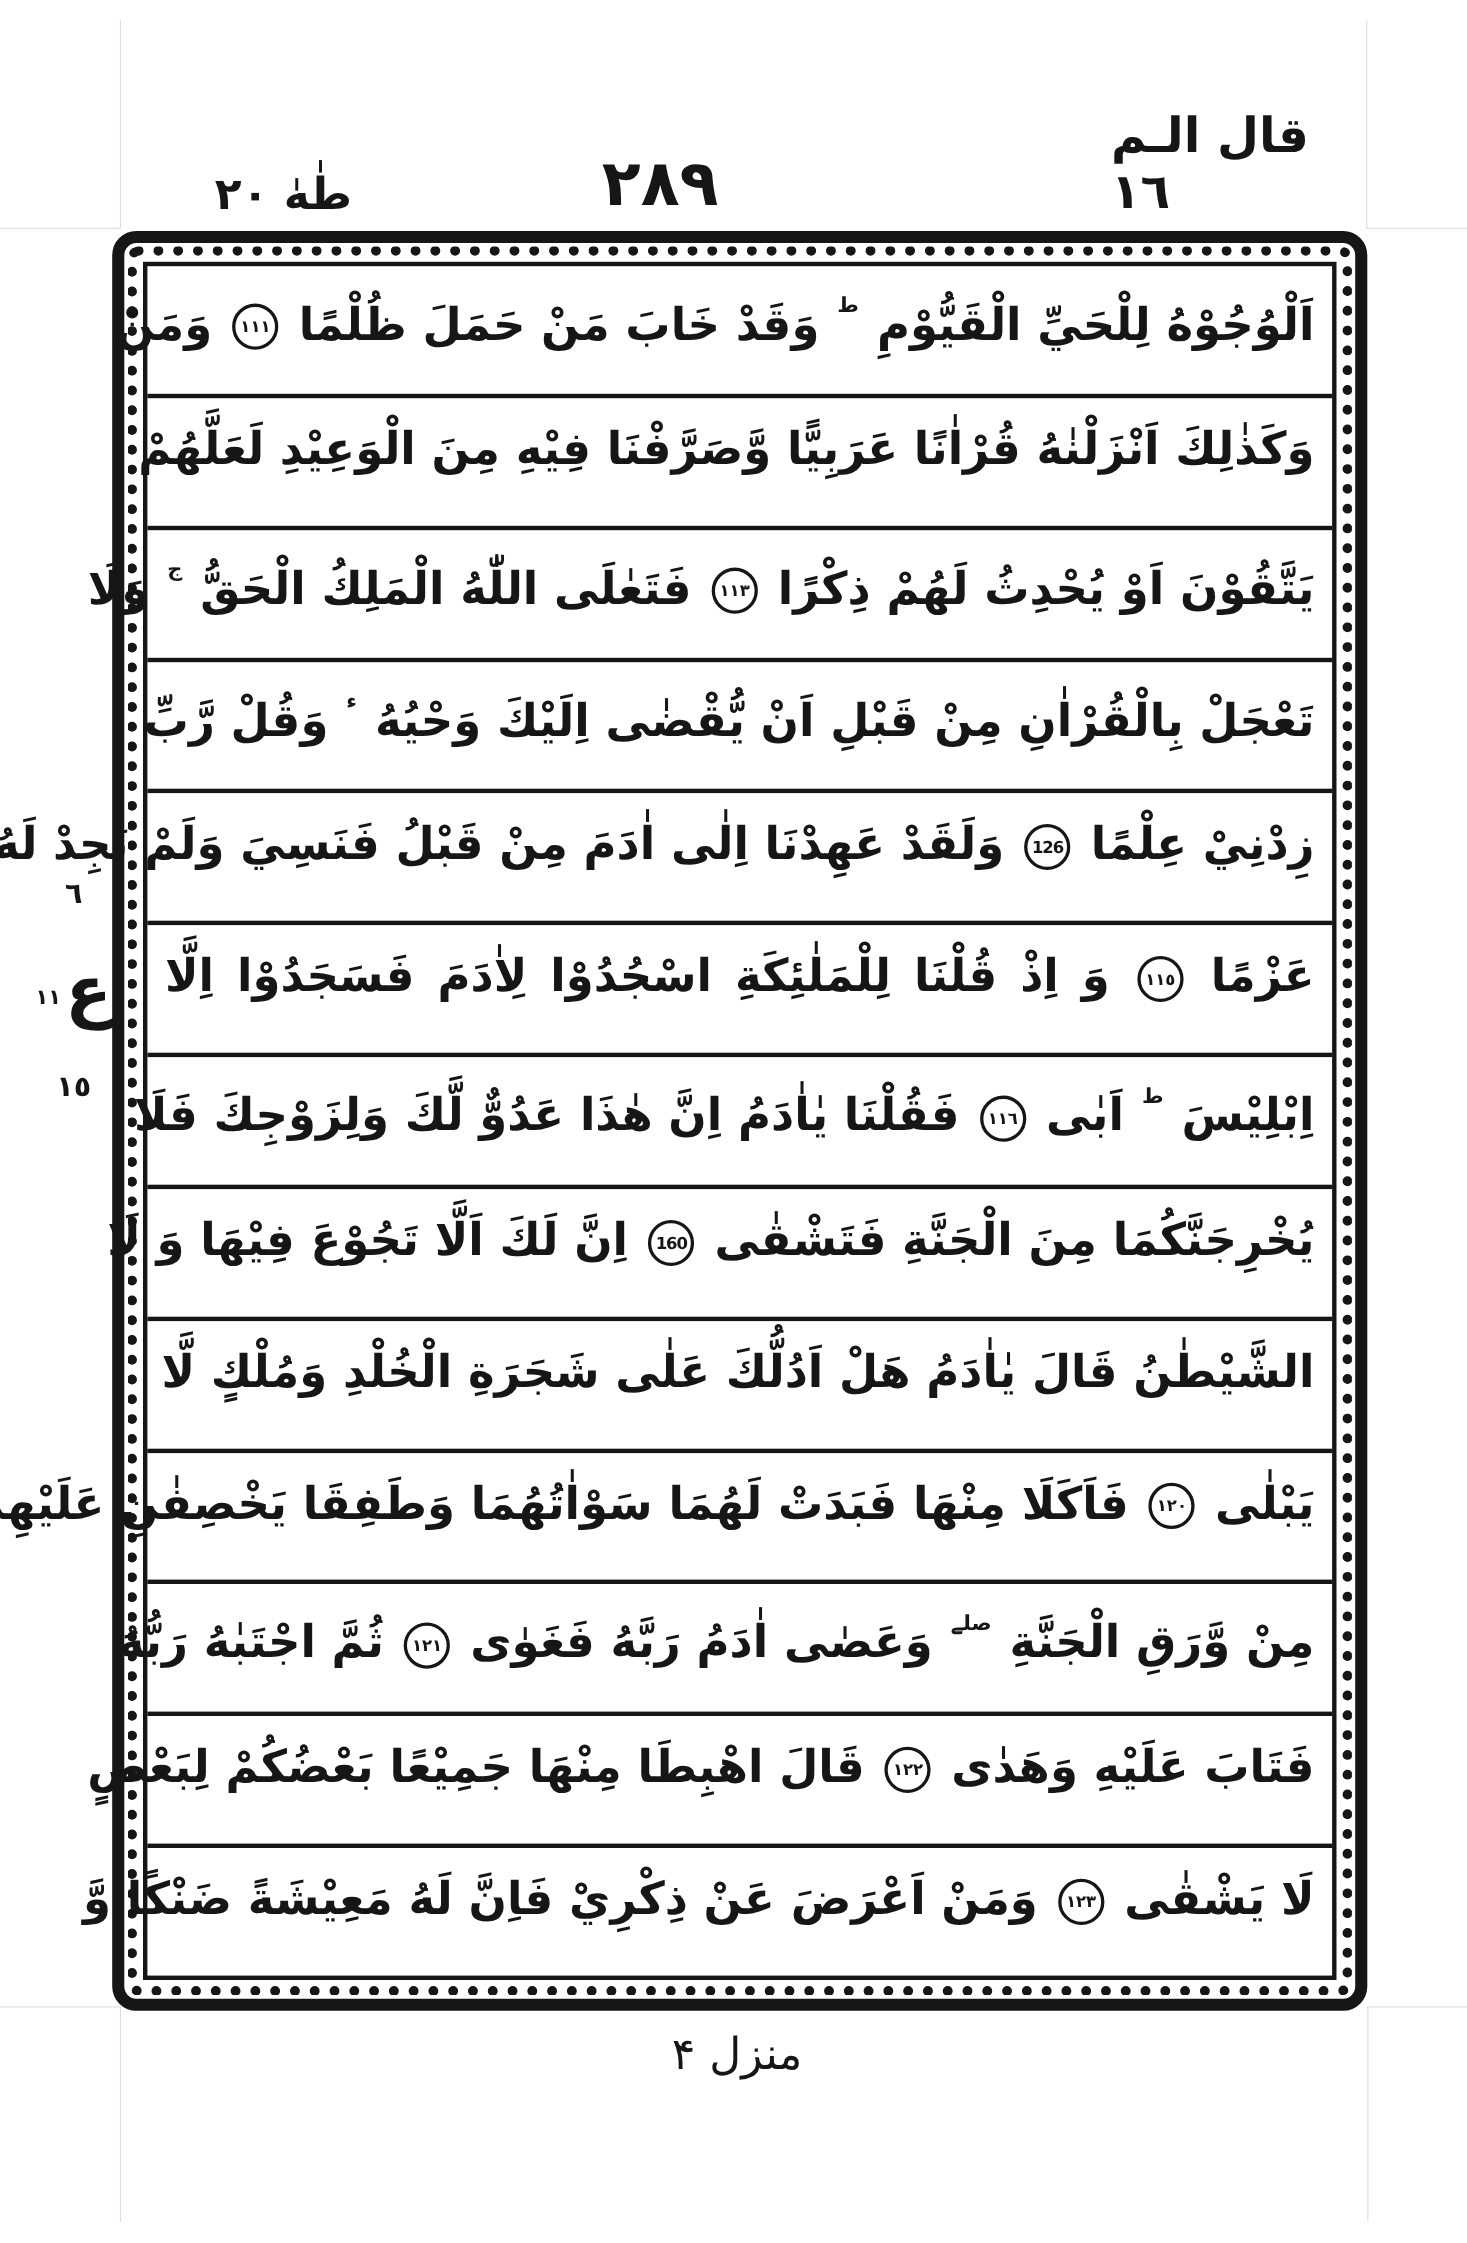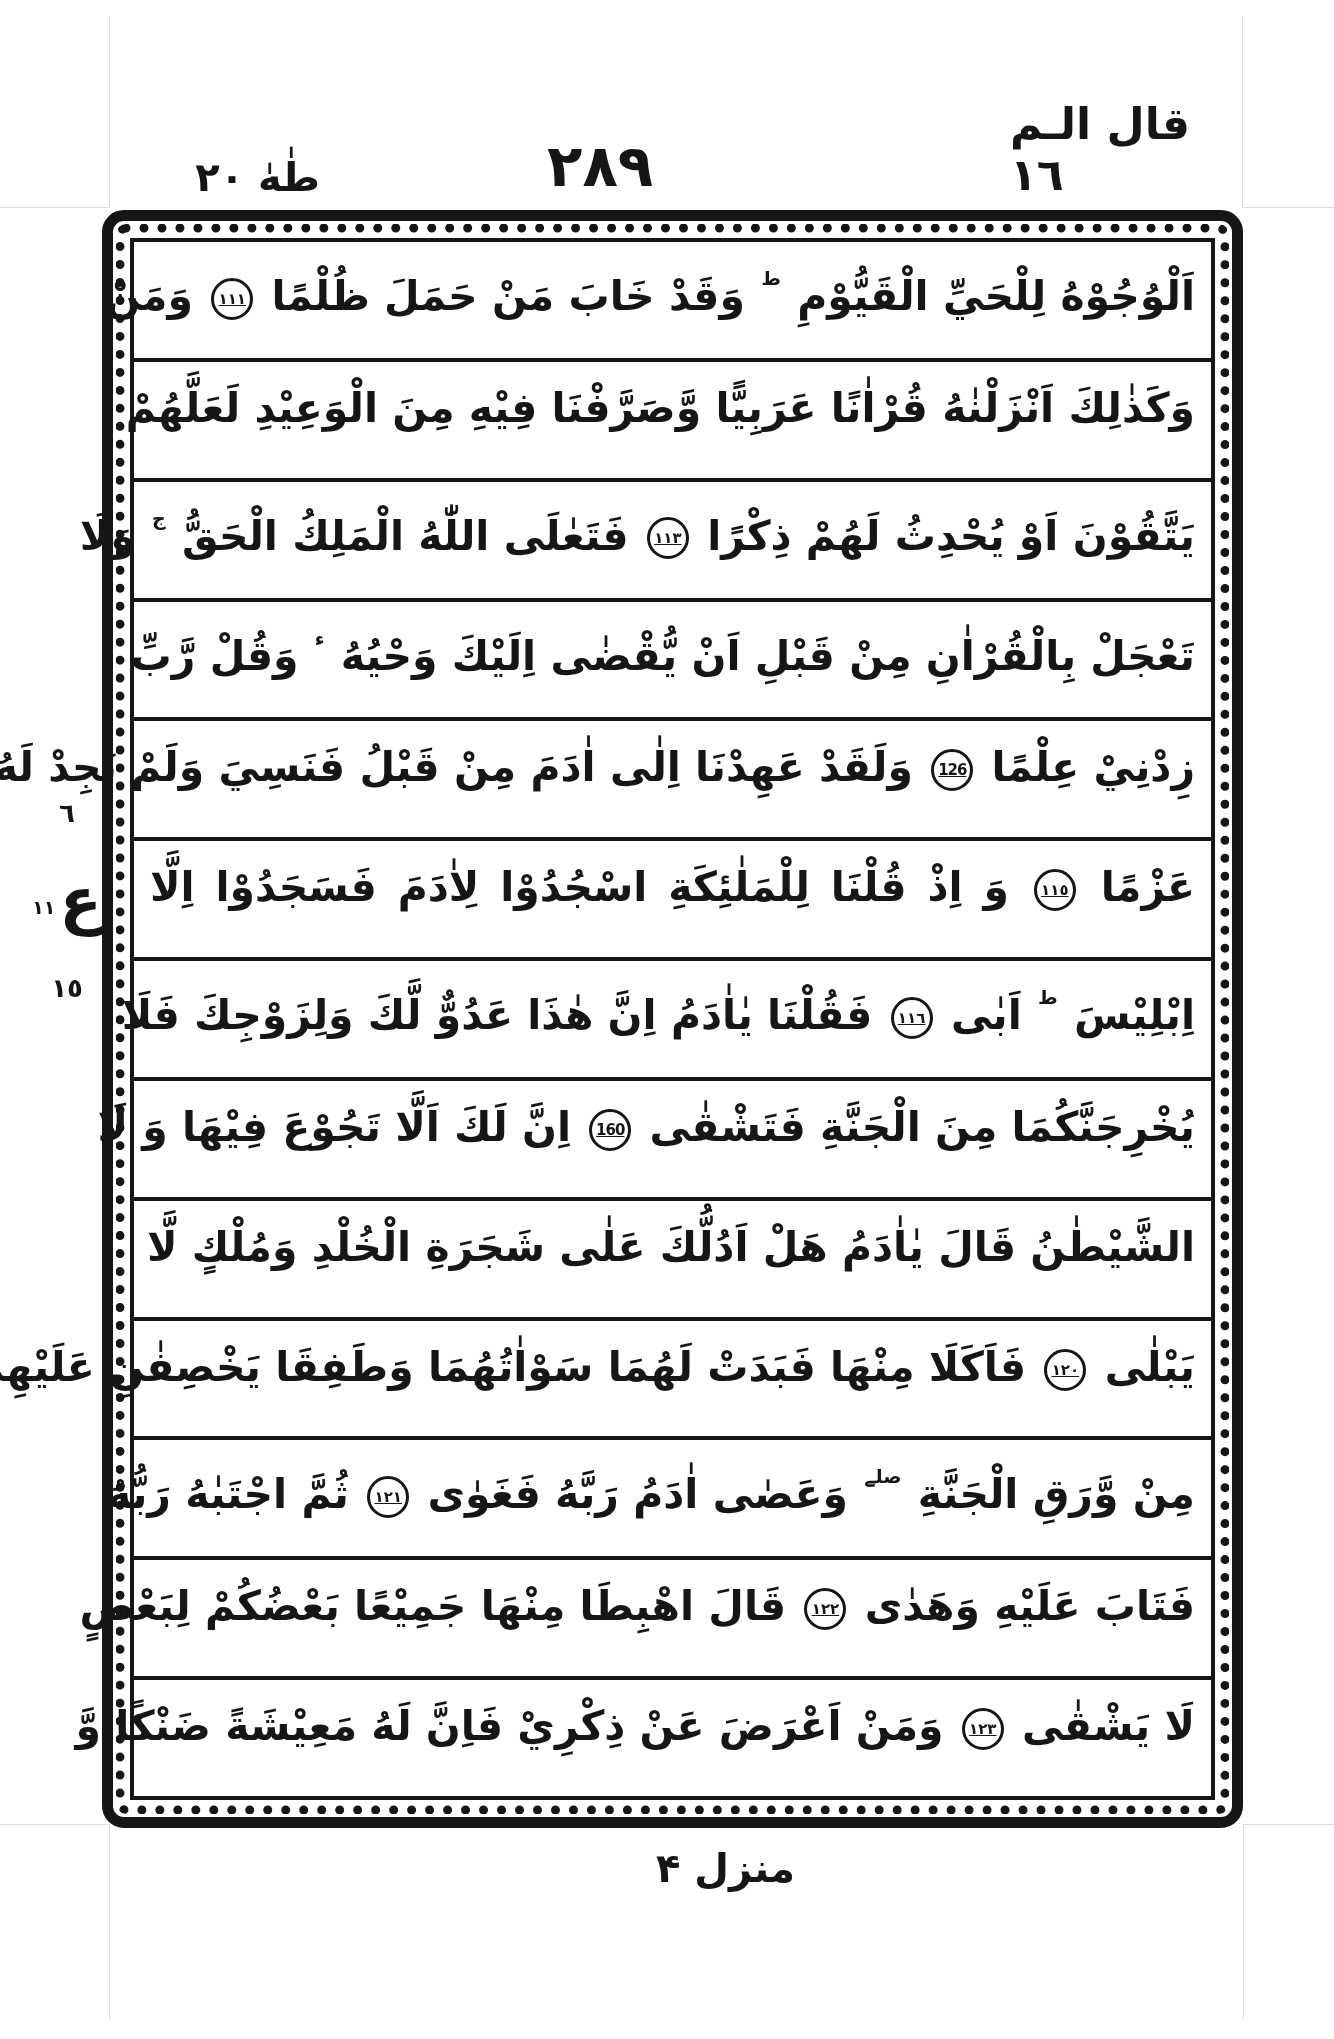--- a/index.html
+++ b/index.html
@@ -39,35 +39,35 @@
   .bead{width:100%;height:100%;border:9px dotted var(--ink);border-radius:10px;padding:5px;}
   .inner{width:100%;height:100%;border:4px solid var(--ink);display:flex;flex-direction:column;}
 
   .qline{flex:1;border-bottom:4px solid var(--ink);padding:0 16px;direction:rtl;
          text-align:justify;text-align-last:justify;-moz-text-align-last:justify;
          font-size:41px;font-weight:700;line-height:93px;white-space:nowrap;overflow:visible;}
   .qline:last-child{border-bottom:none;}
   .qtext{letter-spacing:0.5px;}
   .ayah-marker{display:inline-block;width:42px;height:42px;border:3px solid var(--ink);border-radius:50%;
          font-size:15px;font-weight:700;line-height:36px;text-align:center;vertical-align:middle;
-         letter-spacing:-1px;margin:0 4px;text-align-last:center;text-decoration:underline;}
+         letter-spacing:-1px;margin:0 4px;text-align-last:center;}
   .waqf{display:inline-block;font-size:19px;font-weight:700;vertical-align:super;position:relative;top:-10px;margin:0 2px;}
 
   
   .ruku{position:absolute;left:28px;top:798px;width:78px;height:205px;display:flex;flex-direction:column;
         align-items:center;justify-content:space-between;direction:rtl;font-weight:700;}
   .ruku .r-top{font-size:26px;}
   .ruku .r-mid{display:flex;align-items:center;gap:4px;}
   .ruku .r-ain{font-size:62px;line-height:60px;}
   .ruku .r-side{font-size:19px;letter-spacing:-1px;position:relative;top:6px;}
   .ruku .r-bottom{font-size:26px;}
 
   
-  .manzil{position:absolute;left:545px;top:1845px;width:250px;text-align:right;
-          font-size:40px;font-weight:700;direction:rtl;}
+  .manzil{position:absolute;left:545px;top:1845px;width:250px;text-align:center;
+          font-size:40px;font-weight:400;direction:rtl;}
 </style>
 </head>
 <body>
 
 <div class="page">
 
   <div class="artifact a-v1"></div>
   <div class="artifact a-v2"></div>
   <div class="artifact a-h1"></div>
   <div class="artifact a-h2"></div>

